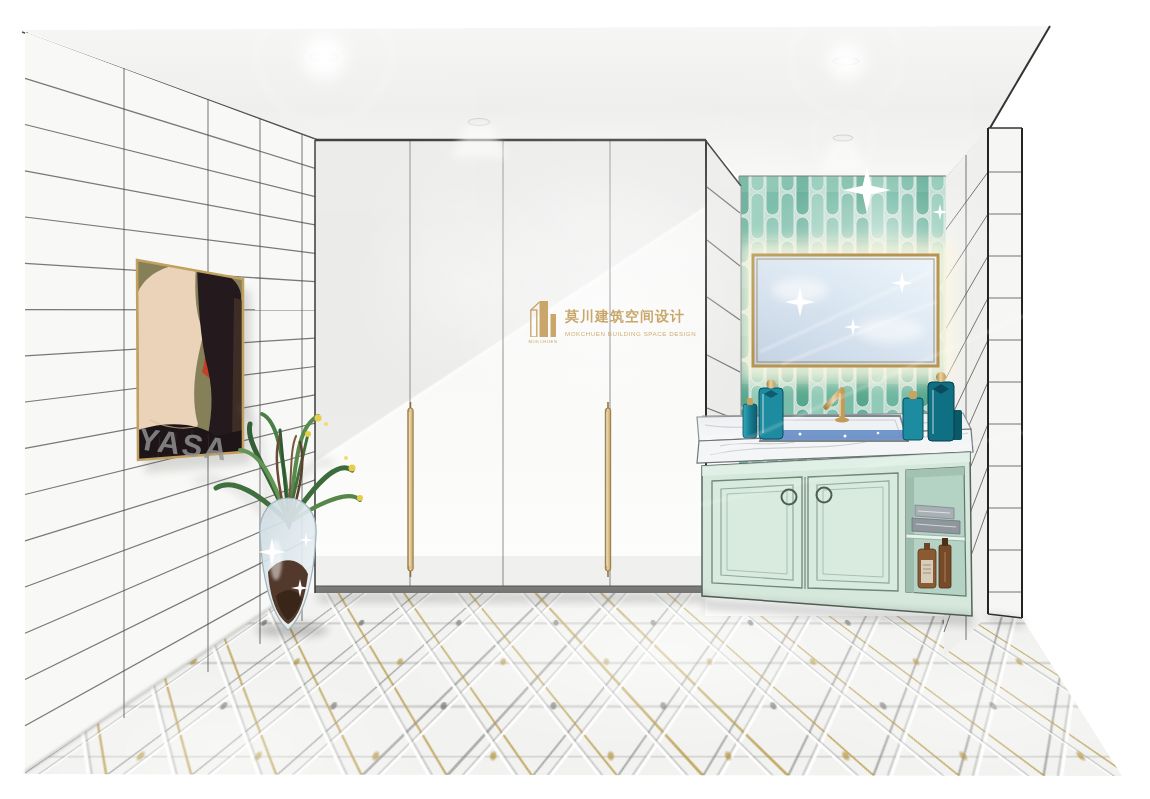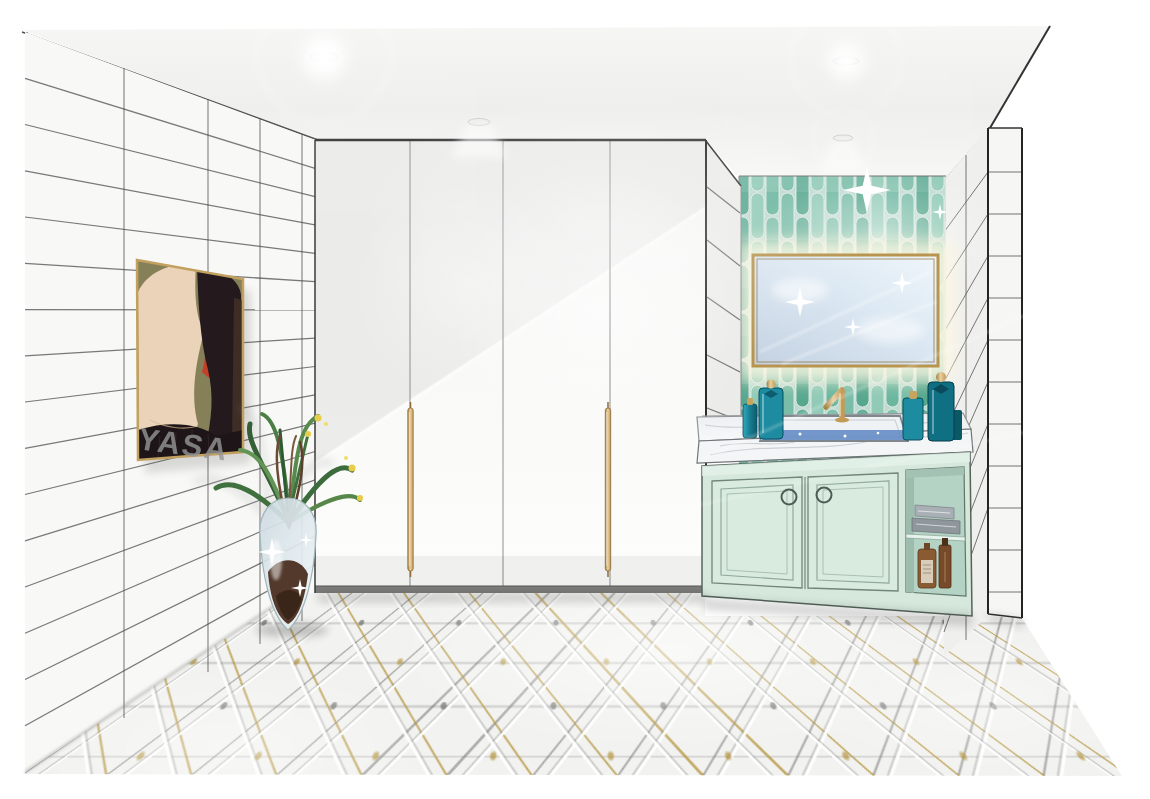--- a/index.html
+++ b/index.html
@@ -428,14 +428,29 @@
         <ellipse cx="843" cy="138" rx="10" ry="3" fill="#ececea" stroke="#cfcfcd"></ellipse>
         <polygon points="833,140 853,140 868,172 818,172" fill="#ffffff" opacity=".45" filter="url(#b2)"></polygon>
         <use href="#sparkle" transform="translate(843,140) scale(22)" fill="#ffffff" opacity=".6" filter="url(#b1)"></use>
       </g>
       <line x1="700" y1="460" x2="1060" y2="300" stroke="#ffffff" stroke-width="2" opacity=".35" filter="url(#b1)"></line>
       <line x1="700" y1="505" x2="1035" y2="430" stroke="#ffffff" stroke-width="2" opacity=".25" filter="url(#b1)"></line>
       <ellipse cx="610" cy="230" rx="260" ry="150" fill="url(#softWhite)" opacity=".4"></ellipse>
     </g>
   </svg>
 
+  <div class="brand-mark">
+    <div class="brand-icon-col">
+      <svg width="26" height="36" viewBox="0 0 26 36">
+        <rect x="0.8" y="9" width="6" height="27" fill="none" stroke="#c39c58" stroke-width="1.4"></rect>
+        <rect x="9.5" y="0" width="8.5" height="36" fill="#c39c58"></rect>
+        <rect x="20.5" y="13" width="5.5" height="23" fill="#c39c58"></rect>
+        <line x1="1" y1="9" x2="9.5" y2="1" stroke="#c39c58" stroke-width="1.4"></line>
+      </svg>
+      <div class="brand-icon-caption">MOKCHUEN</div>
+    </div>
+    <div class="brand-text-col">
+      <div class="brand-zh">莫川建筑空间设计</div>
+      <div class="brand-en">MOKCHUEN BUILDING SPACE DESIGN</div>
+    </div>
+  </div>
 
 </div>
 
 </body></html>

